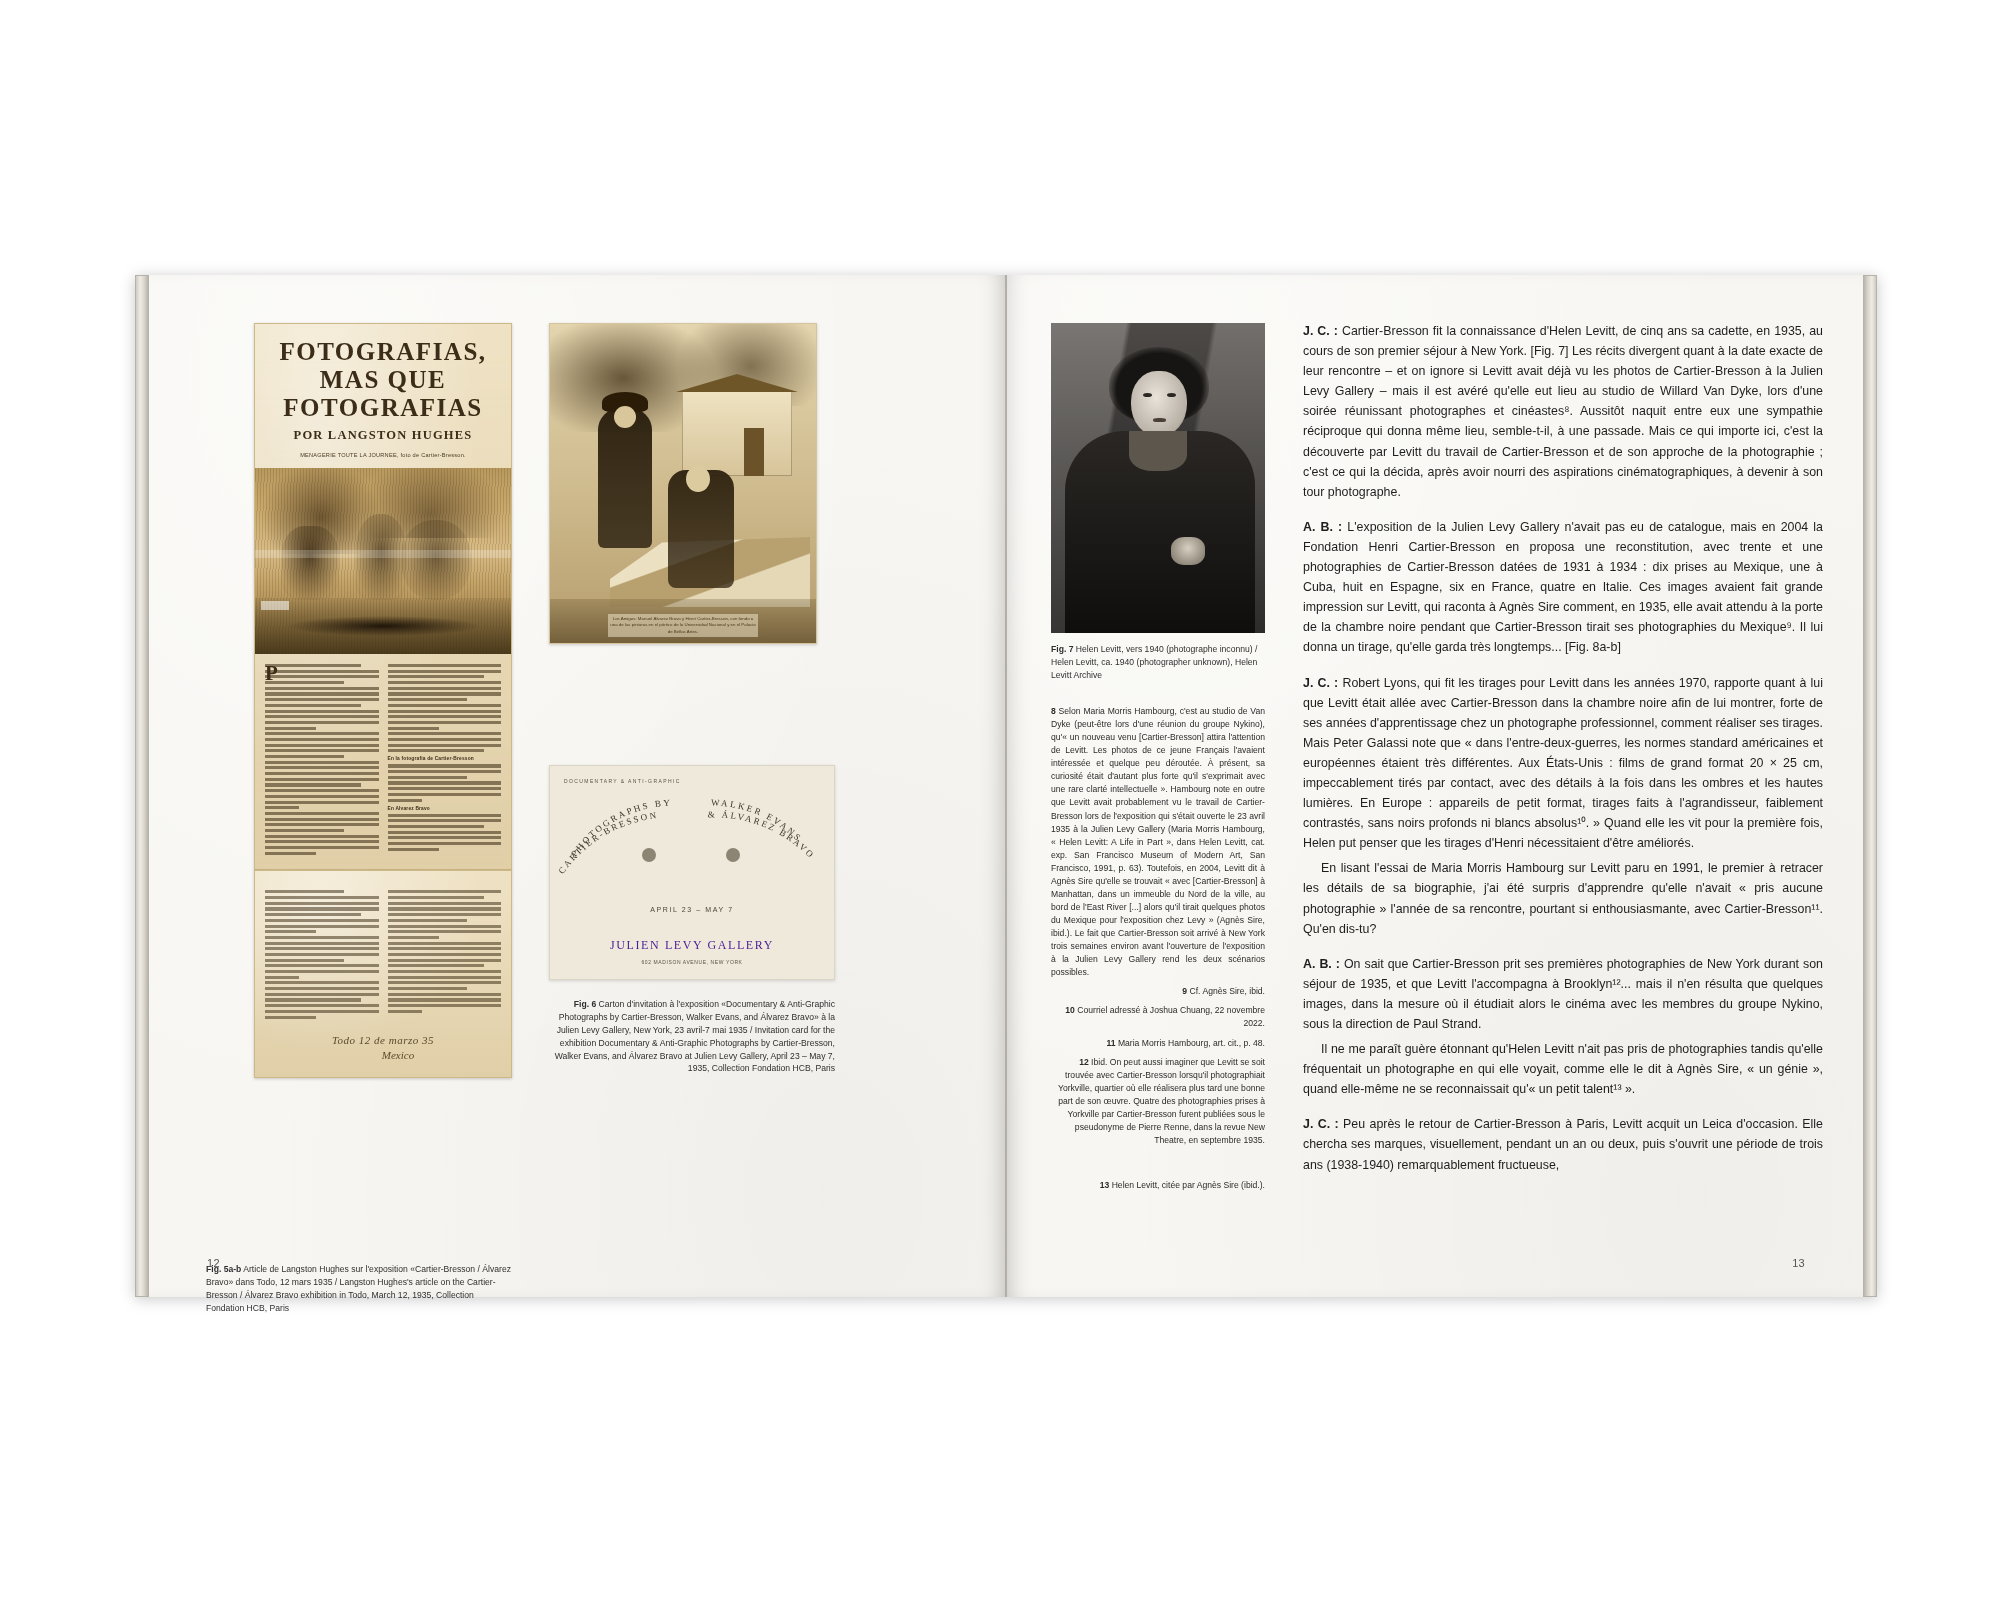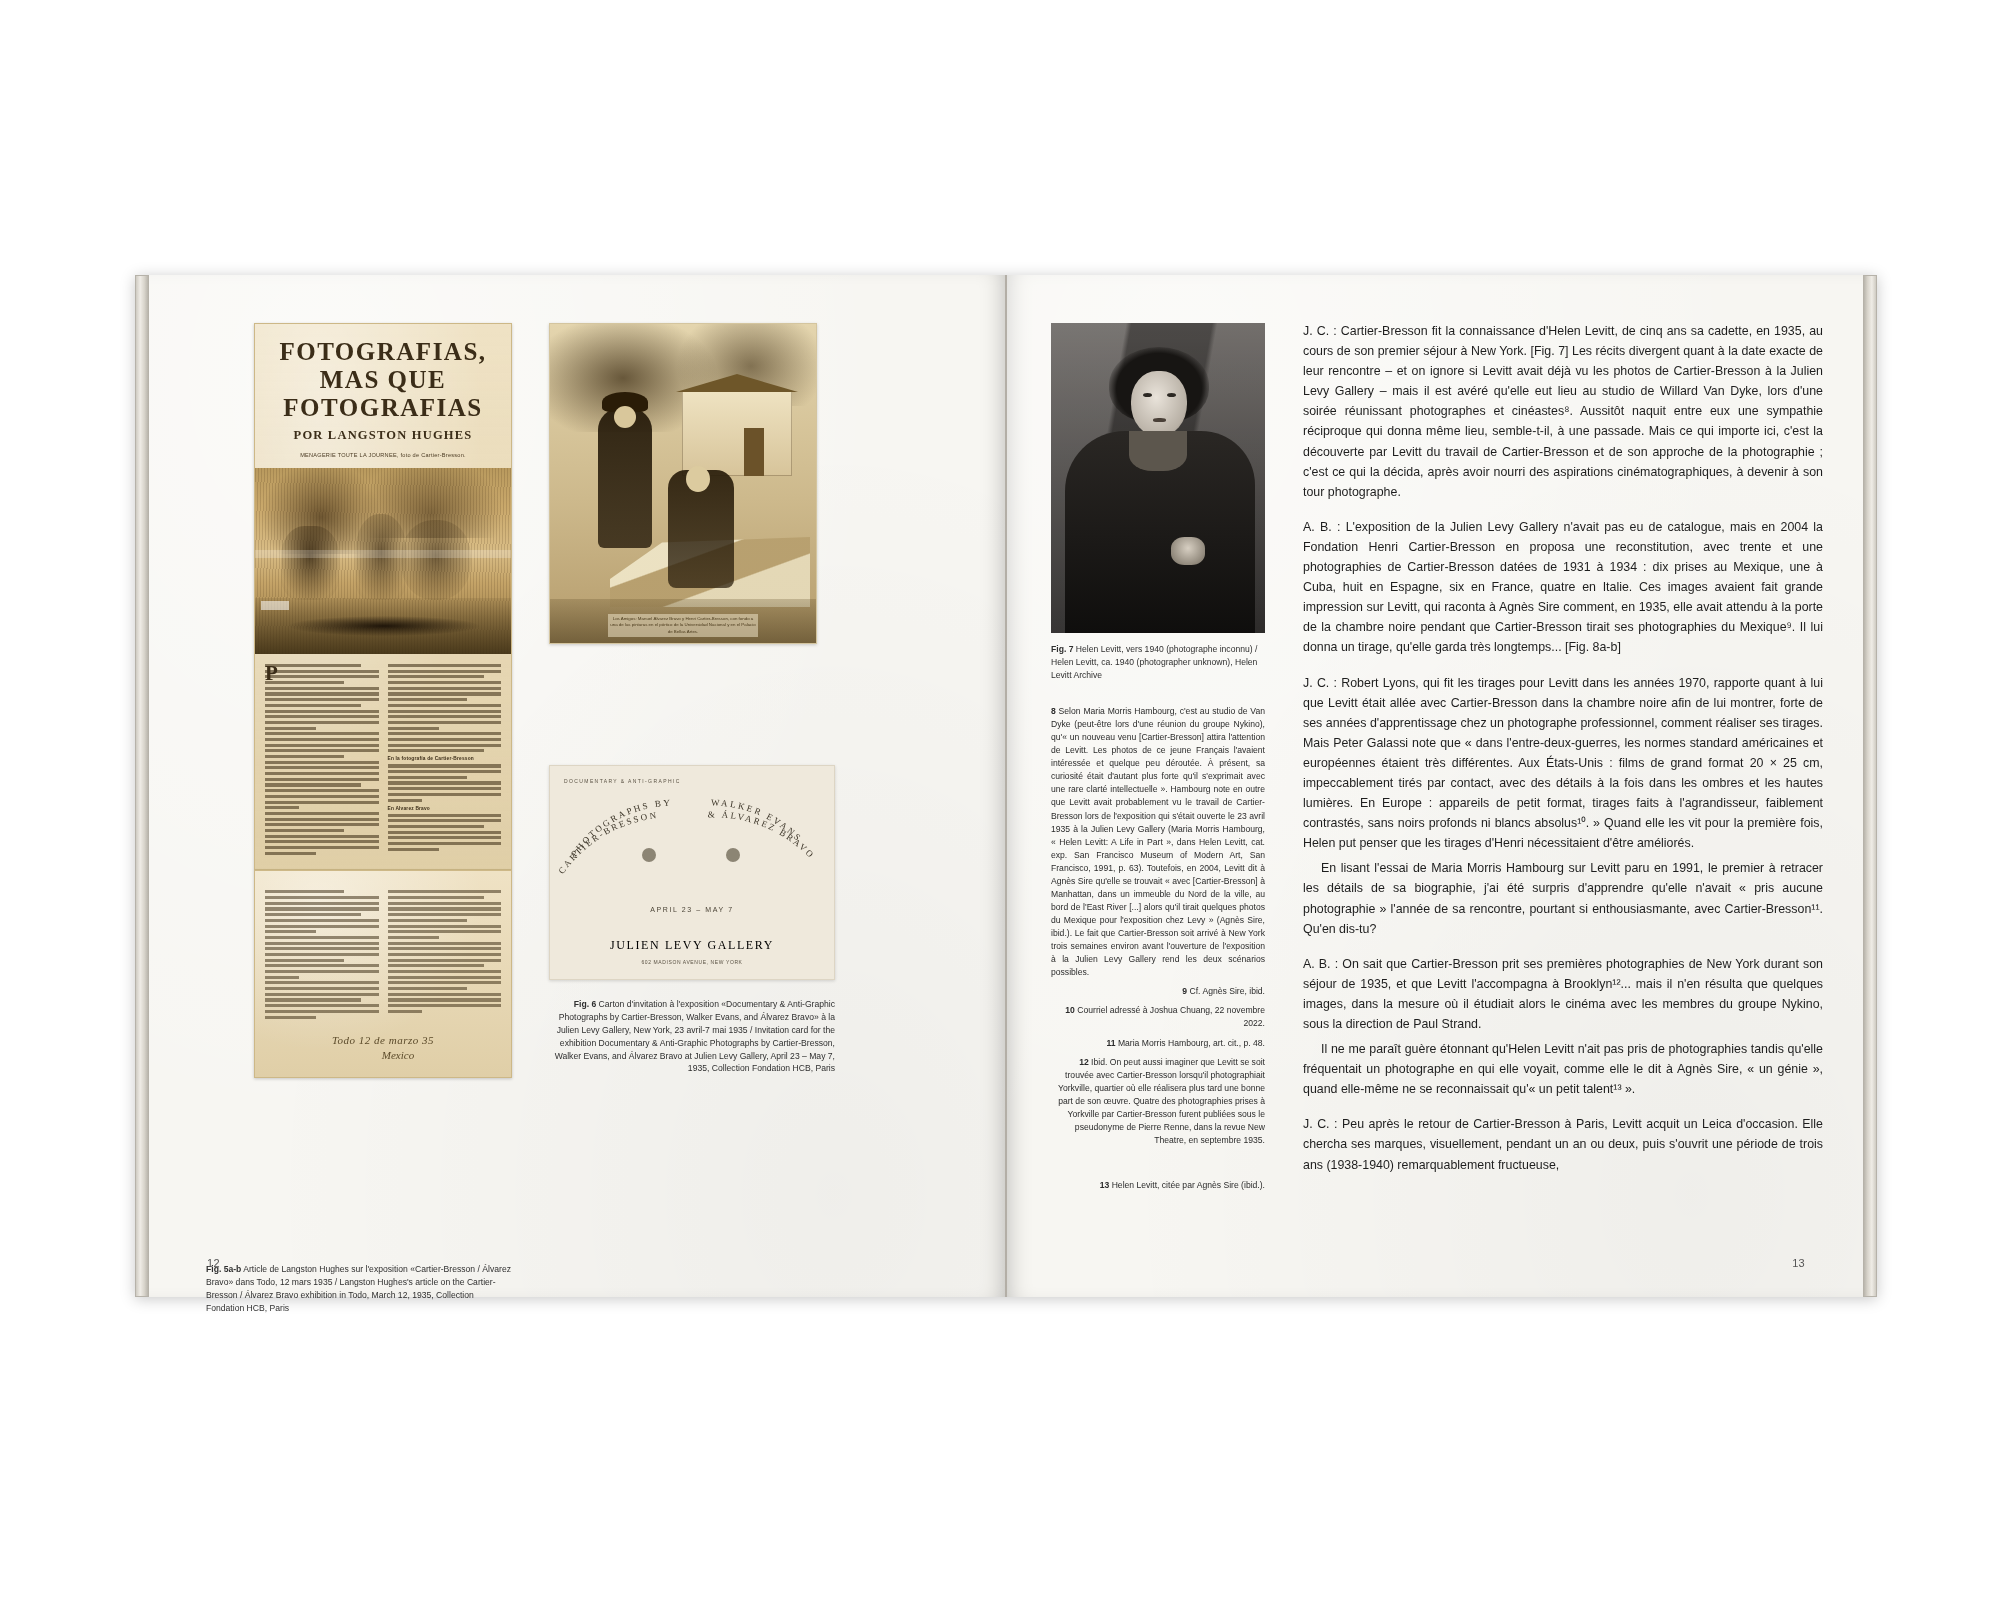--- a/index.html
+++ b/index.html
@@ -274,21 +274,21 @@
   #fig6card .dot.d1 { left:92px; top:82px; }
   #fig6card .dot.d2 { left:176px; top:82px; }
   #fig6card .dates {
     position:absolute; left:0; right:0; top:140px;
     text-align:center; font-size:7px; letter-spacing:1.6px; color:#4b4437;
   }
   #fig6card .gal {
     position:absolute; left:0; right:0; bottom:26px;
     text-align:center;
     font-family:"Liberation Serif", serif;
-    font-size:12px; letter-spacing:1.6px; color:#000000;
+    font-size:12px; letter-spacing:1.6px; color:#4c1d95;
   }
   #fig6card .addr {
     position:absolute; left:0; right:0; bottom:14px;
     text-align:center; font-size:5px; letter-spacing:.6px; color:#5a5244;
   }
   #fig6card svg text { font-family:"Liberation Serif", serif; }
 
   
   .caption {
     position:absolute;
@@ -357,21 +357,21 @@
 
   
   #maintext {
     position:absolute; left:296px; top:46px; width:520px;
     font-size:12.4px; line-height:1.62; color:#1e1e1e;
     text-align:justify;
     hyphens:auto;
   }
   #maintext p { margin:0 0 15px; }
   #maintext p.indent { text-indent:18px; margin-top:-10px; }
-  #maintext .spk { font-weight:normal; }
+  #maintext .spk { font-weight:bold; }
 
   
   .paper-tex {
     position:absolute; inset:0; pointer-events:none;
     background:
       radial-gradient(ellipse at 20% 10%, rgba(255,255,255,.5), rgba(255,255,255,0) 60%),
       radial-gradient(ellipse at 80% 90%, rgba(0,0,0,.03), rgba(0,0,0,0) 60%);
   }
 </style>
 </head>

